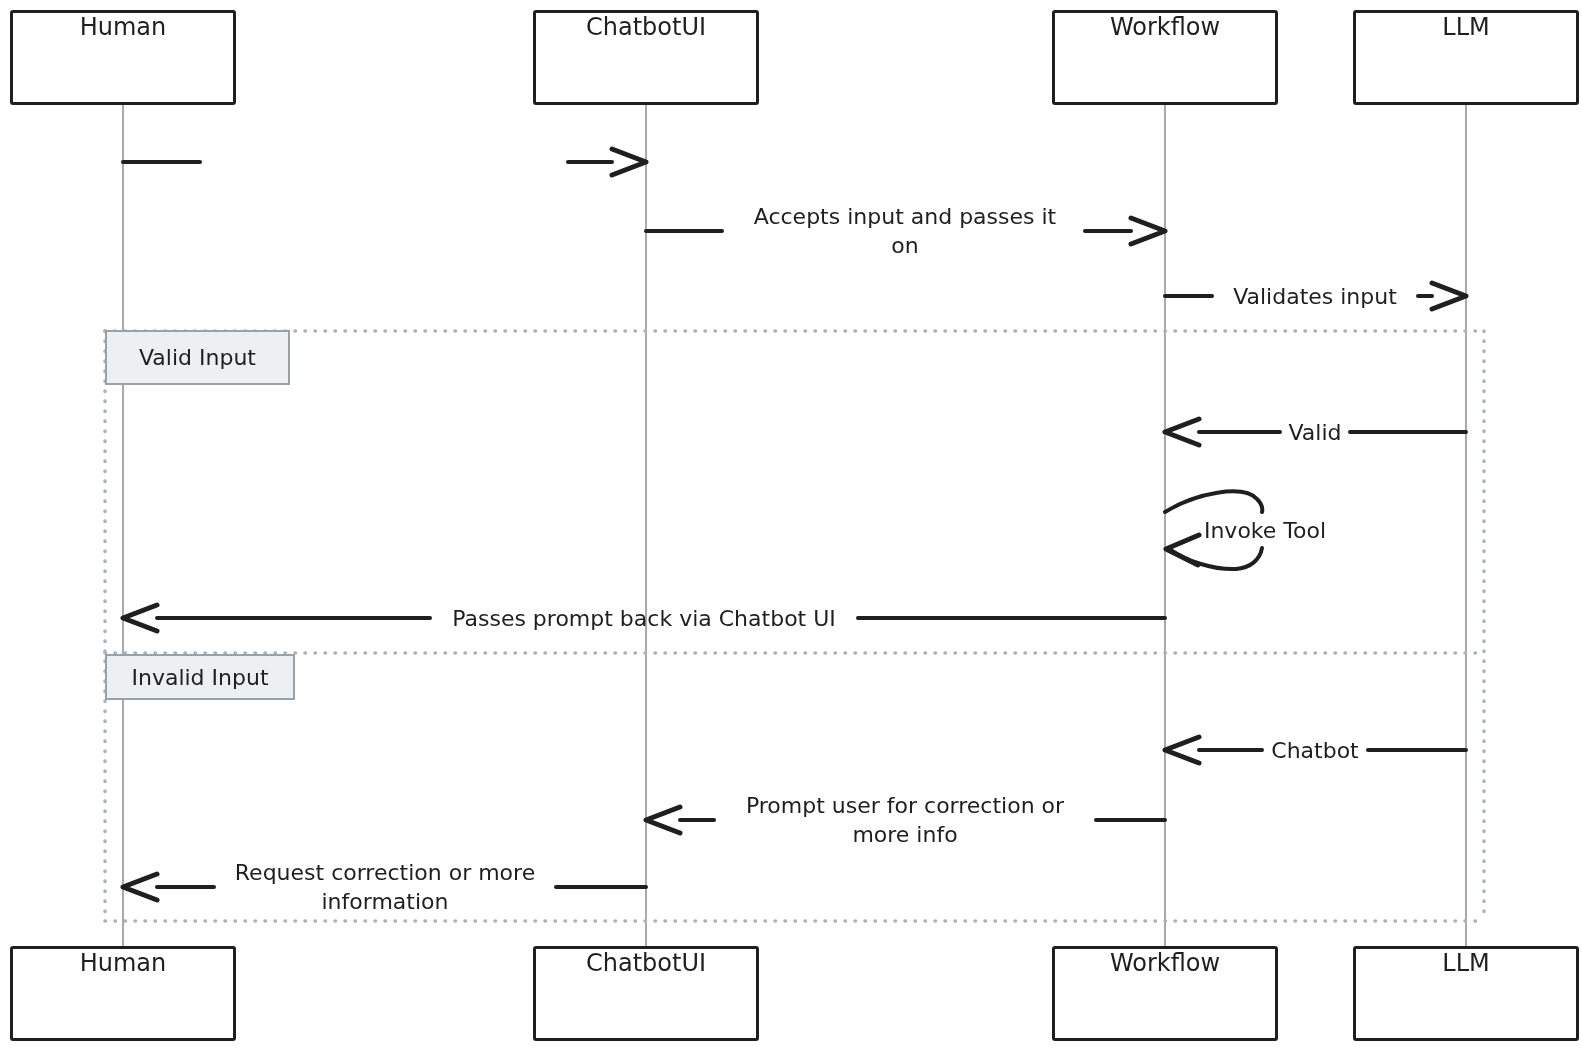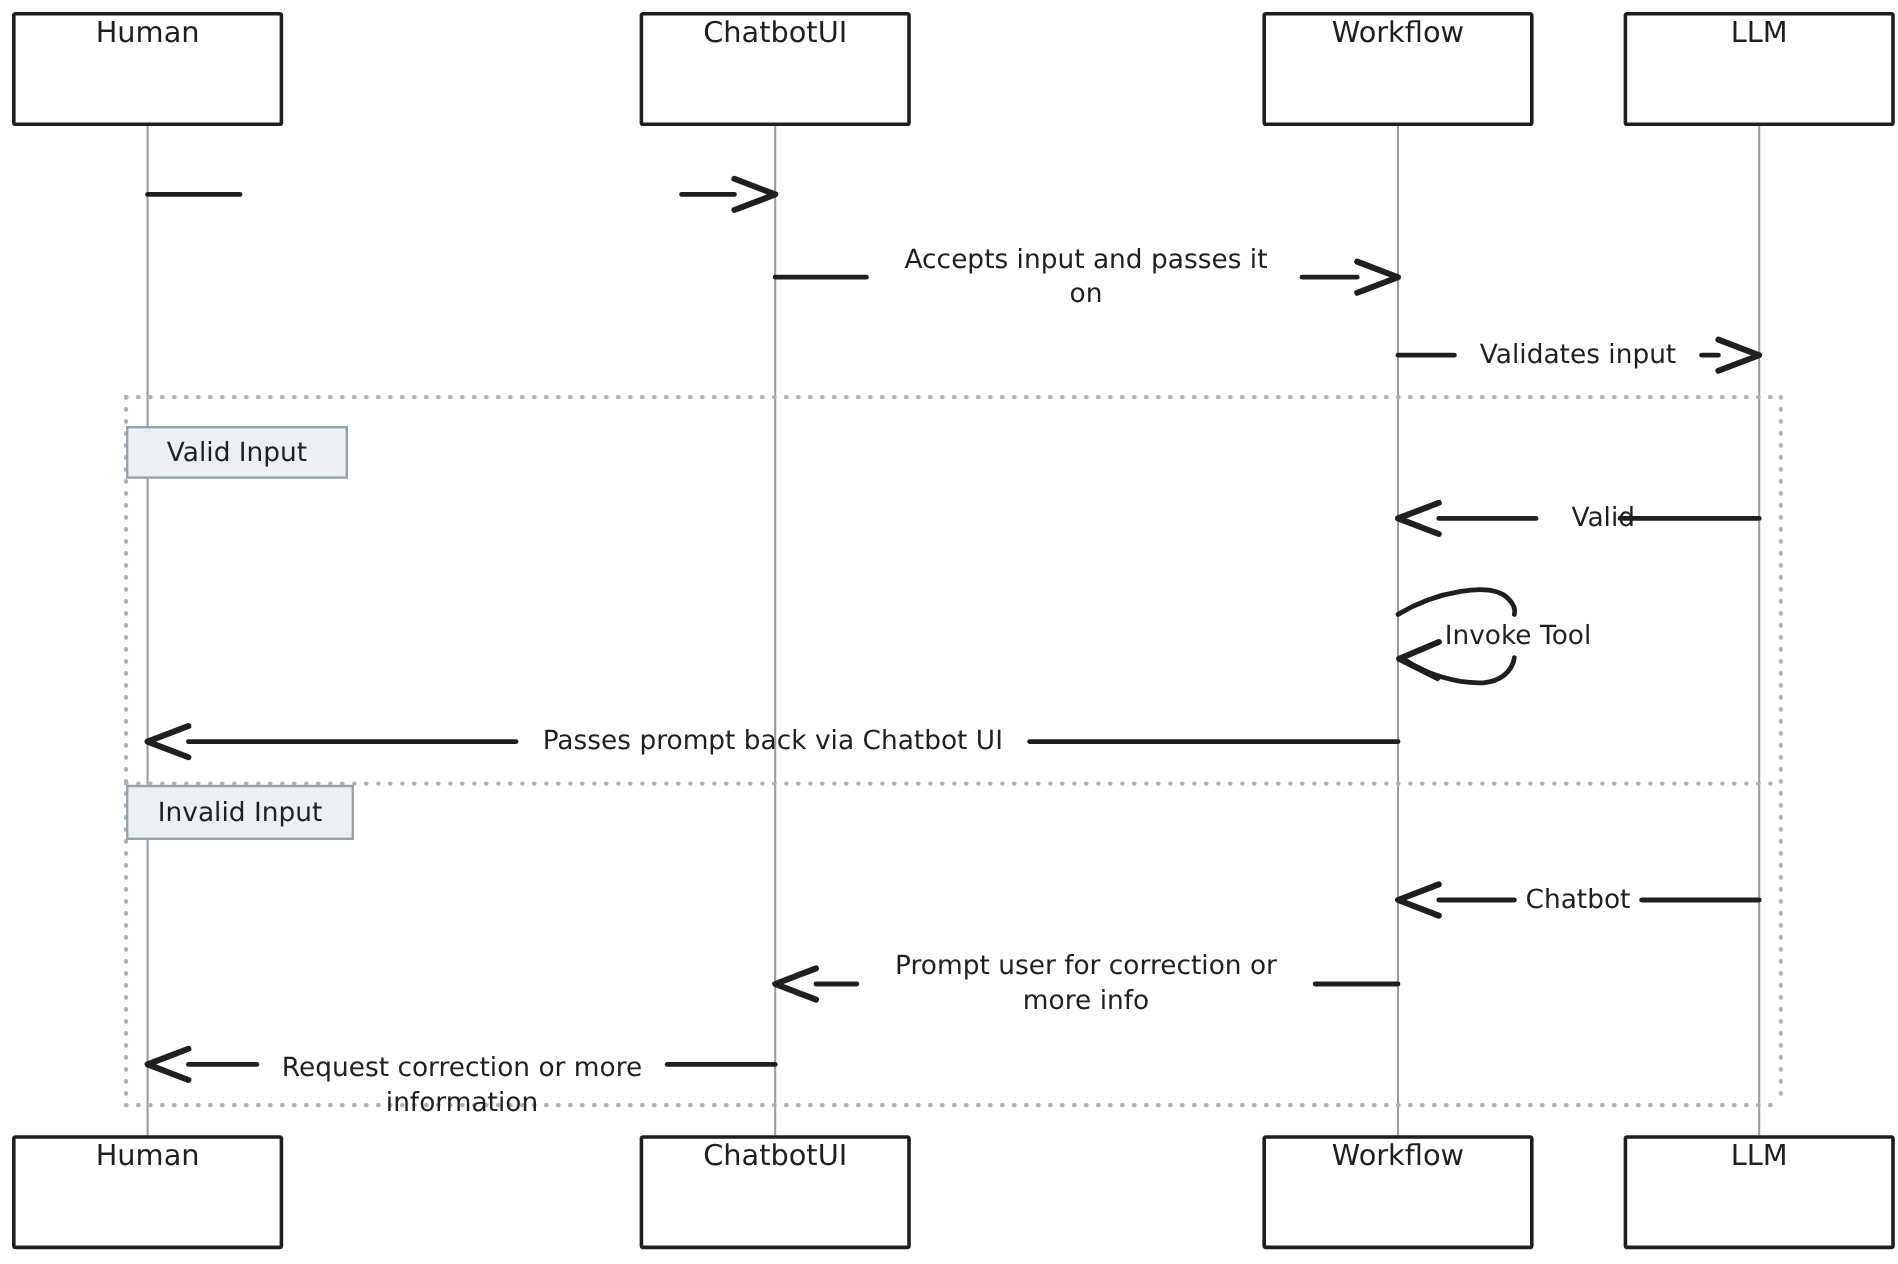--- a/index.html
+++ b/index.html
@@ -145,25 +145,25 @@
   <div class="actor-box" style="left:533px;  top:946px;">
     <span>ChatbotUI</span>
   </div>
   <div class="actor-box" style="left:1052px; top:946px;">
     <span>Workflow</span>
   </div>
   <div class="actor-box" style="left:1353px; top:946px;">
     <span>LLM</span>
   </div>
 
-  <div class="alt-label" style="left:105px; top:330px; width:185px; height:44px;margin-top:25px;">Valid Input</div>
+  <div class="alt-label" style="left:105px; top:330px; width:185px; height:55px;">Valid Input</div>
   <div class="alt-label" style="left:105px; top:654px; width:190px; height:46px;">Invalid Input</div>
 
   <div class="msg wrap" style="left:905px;  top:231px; width:330px;">Accepts input and passes it on</div>
   <div class="msg" style="left:1315px; top:296px;">Validates input</div>
-  <div class="msg" style="left:1315px; top:432px;margin-left:21px;">Valid</div>
+  <div class="msg" style="left:1315px; top:432px;">Valid</div>
   <div class="msg" style="left:1265px; top:530px;text-align:right;">Invoke Tool</div>
   <div class="msg" style="left:644px;  top:618px;text-align:center;">Passes prompt back via Chatbot UI</div>
   <div class="msg" style="left:1315px; top:750px;">Chatbot</div>
   <div class="msg wrap" style="left:905px;  top:820px; width:355px;">Prompt user for correction or more info</div>
-  <div class="msg wrap" style="left:385px;  top:887px; width:320px;margin-top:18px;">Request correction or more information</div>
+  <div class="msg wrap" style="left:385px;  top:887px; width:320px;">Request correction or more information</div>
 
 </div>
 
 </body></html>

